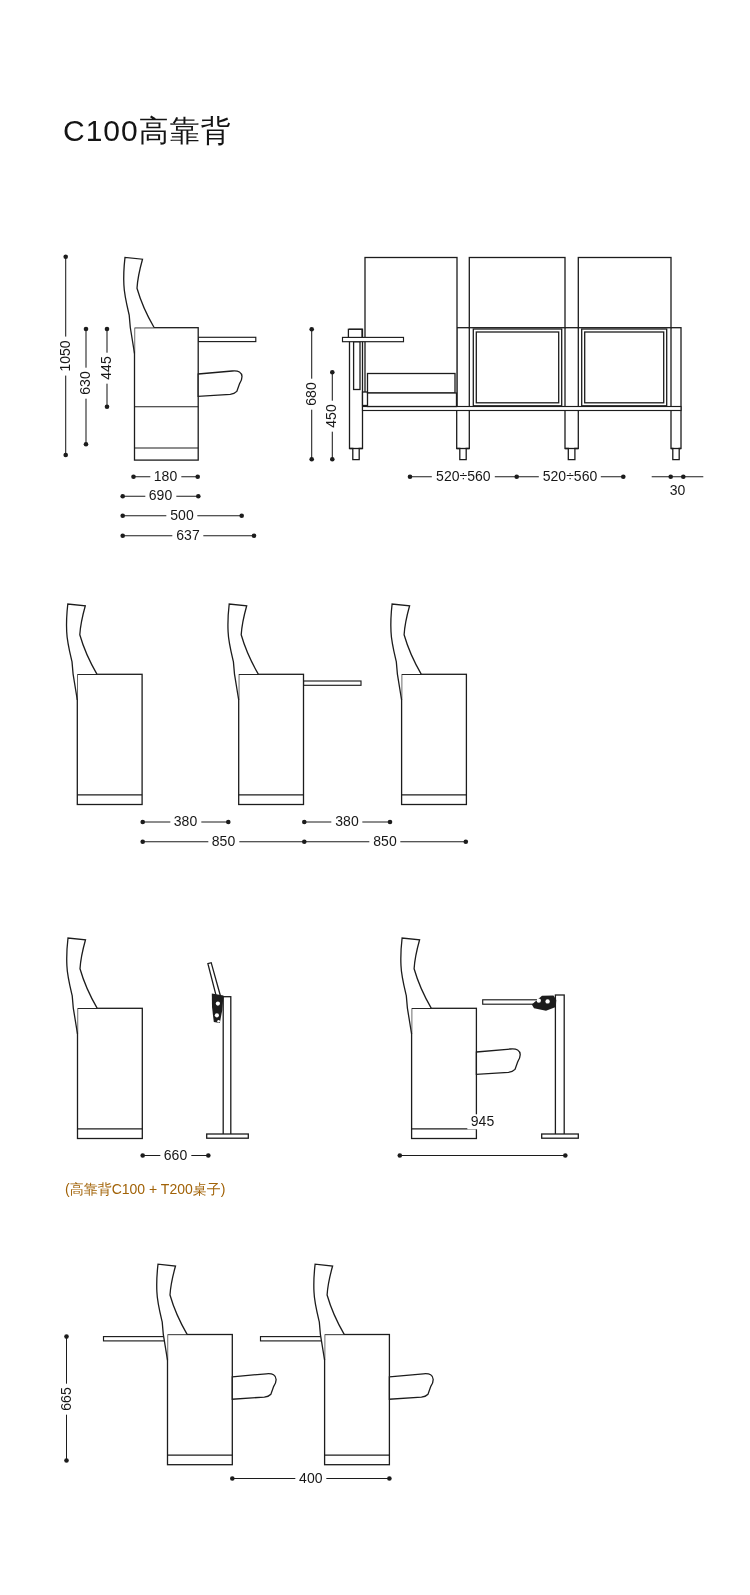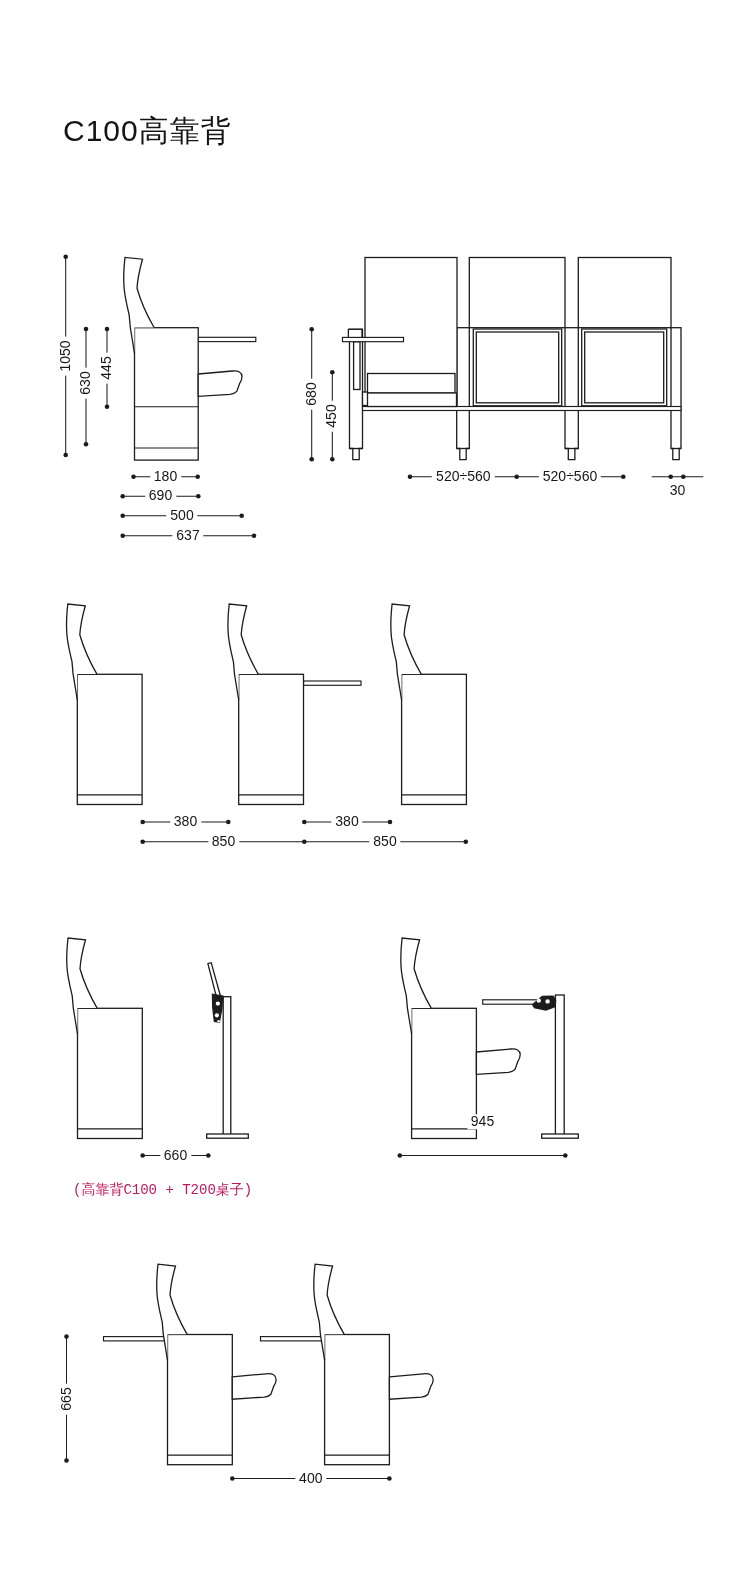--- a/index.html
+++ b/index.html
@@ -10,21 +10,21 @@
   .s{fill:none;stroke:#1c1c1c;stroke-width:1.3;}
   .thin{fill:#fff;stroke:#1c1c1c;stroke-width:1.15;}
   .d{stroke:#1c1c1c;stroke-width:1.05;fill:none;}
   .dot{fill:#1c1c1c;stroke:none;}
   .blk{fill:#1c1c1c;stroke:none;}
   .lbl{position:absolute;transform:translate(-50%,-50%);background:#fff;padding:0 4px;
        font-size:14px;line-height:1.1;color:#171717;white-space:nowrap;}
   .lbl.v{transform:translate(-50%,-50%) rotate(-90deg);}
   .title{position:absolute;left:63px;top:111px;font-size:30px;letter-spacing:1px;
          color:#141414;white-space:nowrap;}
-  .caption{position:absolute;left:73px;top:1181px;font-size:14px;color:#be185d;white-space:nowrap;font-family:Liberation Mono, monospace;}
+  .caption{position:absolute;left:65px;top:1181px;font-size:14px;color:#a16207;white-space:nowrap;}
 </style>
 </head>
 <body>
 
 <div class="stage">
 
 <svg width="750" height="1595" viewBox="0 0 750 1595">
   <defs>
 
     <g id="blade">

